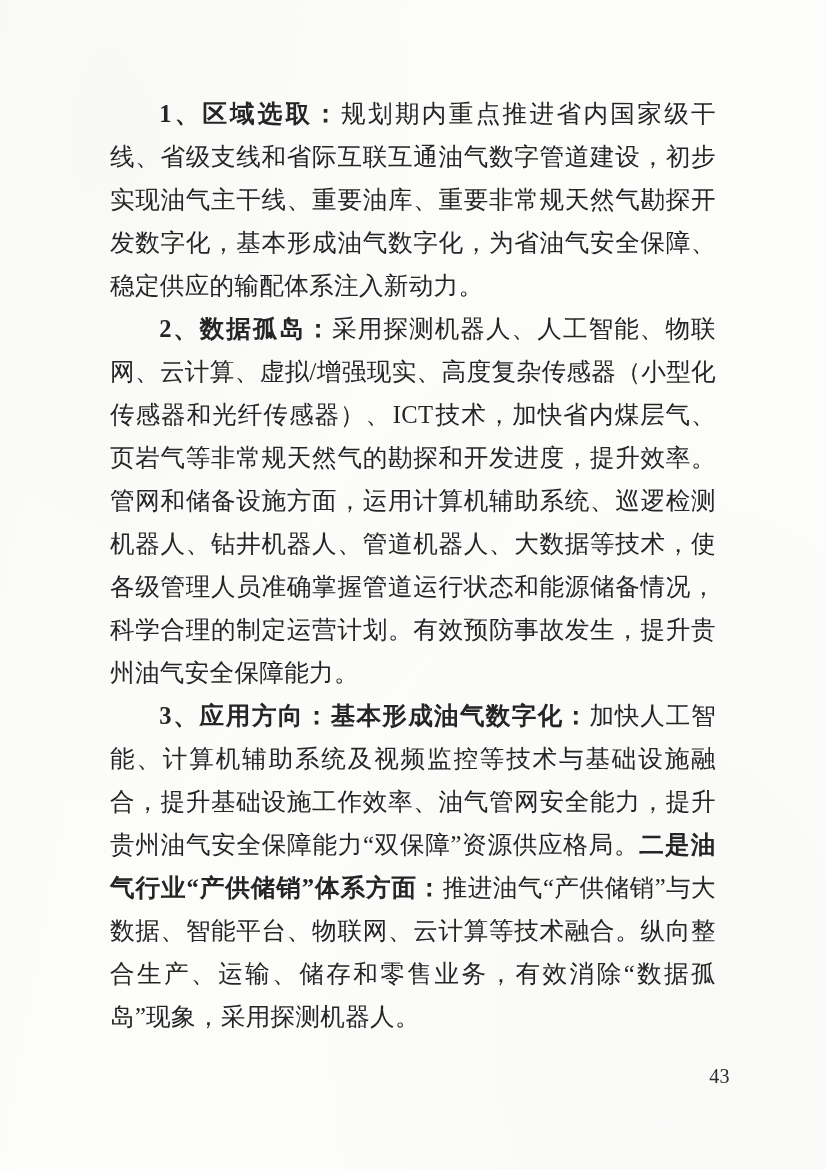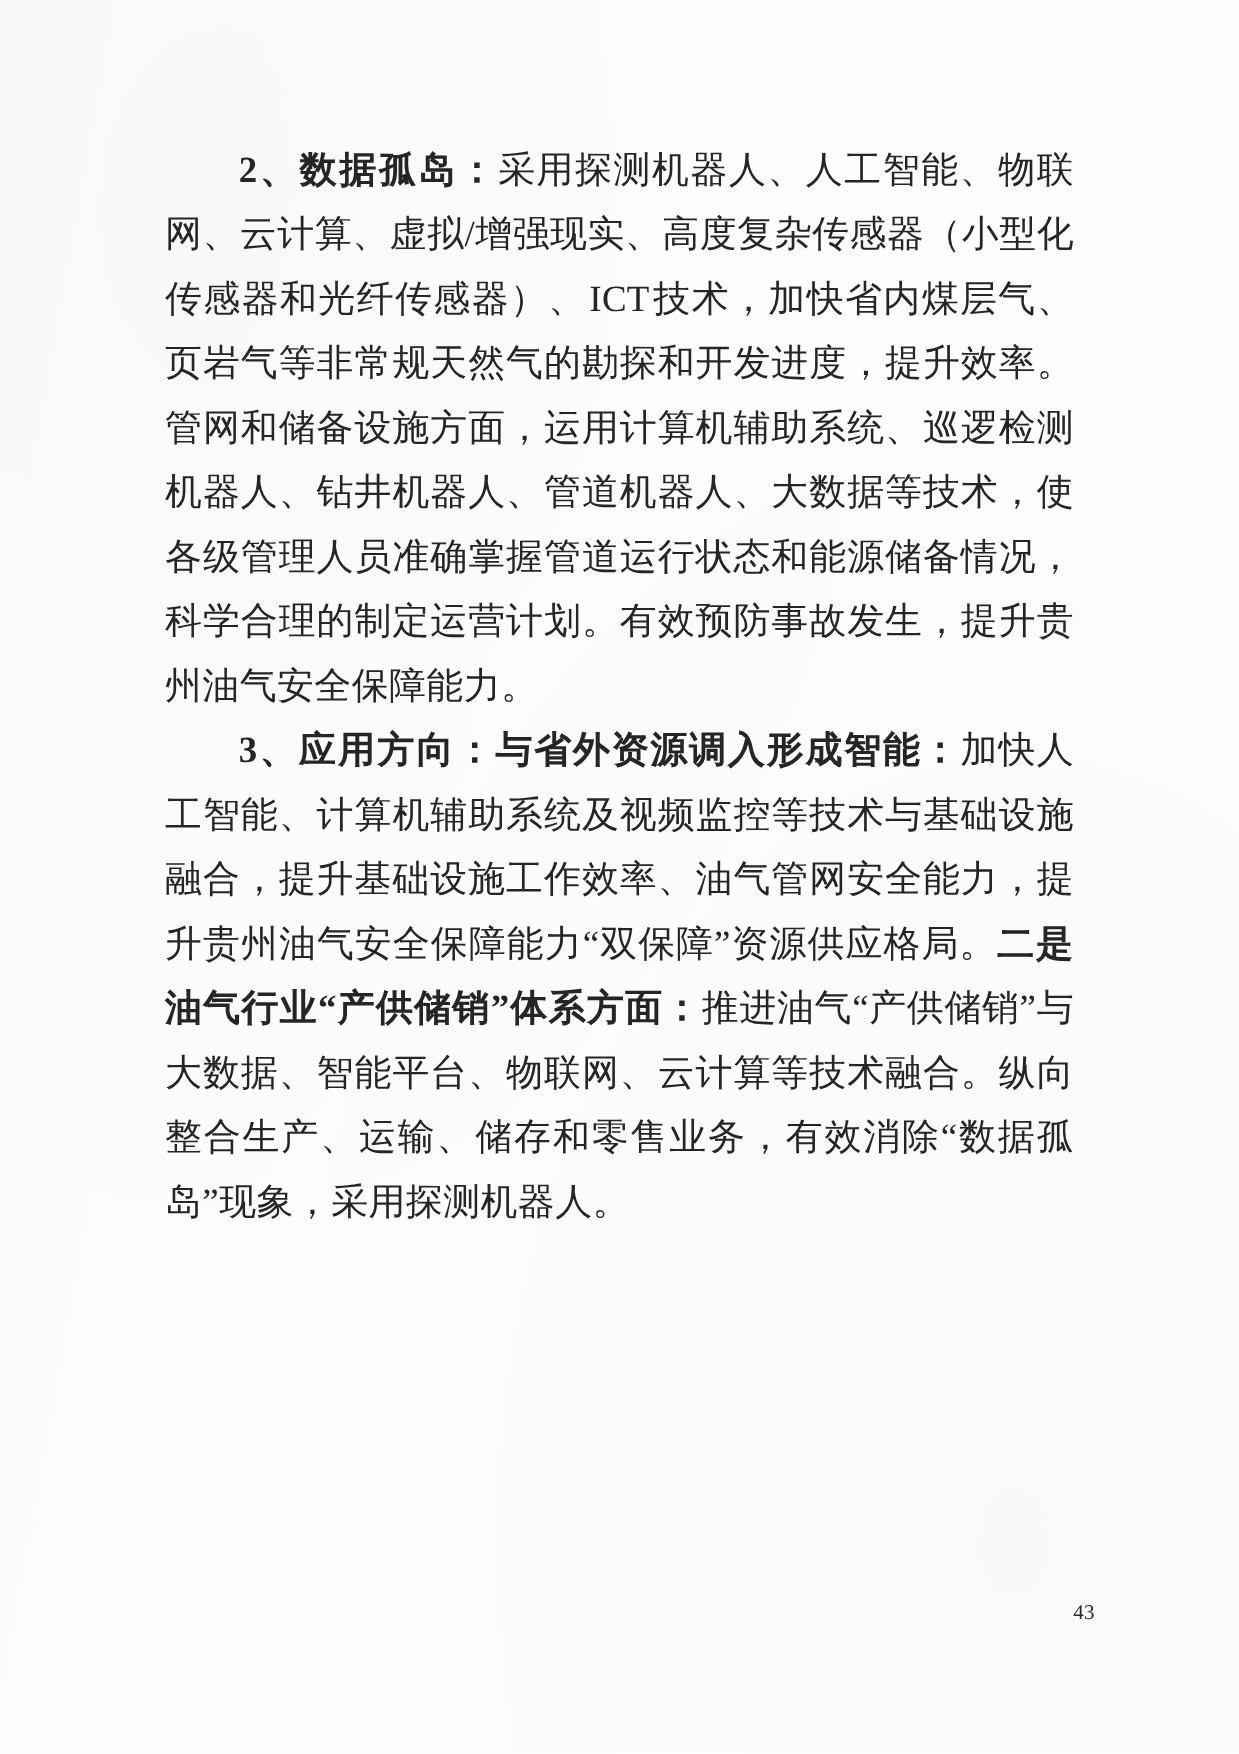--- a/index.html
+++ b/index.html
@@ -59,37 +59,38 @@
   .latin {
     font-family: "Liberation Serif", "DejaVu Serif", serif;
     letter-spacing: 0.01em;
     padding: 0 0.07em;
     margin-top: 32px;
   }
   .page-number {
     position: absolute;
     right: 96px;
     top: 1062px;
-    font-size: 14px;
+    font-size: 20px;
     line-height: 28px;
     color: #2b2b2b;
     font-family: "Liberation Serif", "DejaVu Serif", serif;
     letter-spacing: 0.02em;
   }
 </style>
 </head>
 <body>
 
 <div class="page">
   <div class="page-texture"></div>
 
   <div class="body-col">
 
+    <p class="para"><span class="lead">1、</span><span class="lead">区域选取：</span><span>规划期内重点推进省内国家级干线、省级支线和省际互联互通油气数字管道建设，初步实现油气主干线、重要油库、重要非常规天然气勘探开发数字化，基本形成油气数字化，为省油气安全保障、稳定供应的输配体系注入新动力。</span></p>
 
     <p class="para"><span class="lead">2、</span><span class="lead">数据孤岛：</span><span>采用探测机器人、人工智能、物联网、云计算、虚拟/增强现实、高度复杂传感器（小型化传感器和光纤传感器）、</span><span class="latin">ICT</span><span>技术，加快省内煤层气、页岩气等非常规天然气的勘探和开发进度，提升效率。管网和储备设施方面，运用计算机辅助系统、巡逻检测机器人、钻井机器人、管道机器人、大数据等技术，使各级管理人员准确掌握管道运行状态和能源储备情况，科学合理的制定运营计划。有效预防事故发生，提升贵州油气安全保障能力。</span></p>
 
-    <p class="para"><span class="lead">3、</span><span class="lead">应用方向：</span><span class="bold-run">与省外资源调入形成智能：</span><span>加快人工智能、计算机辅助系统及视频监控等技术与基础设施融合，提升基础设施工作效率、油气管网安全能力，提升贵州油气安全保障能力“双保障”资源供应格局。</span><span class="bold-run">二是油气行业“产供储销”体系方面：</span><span>推进油气“产供储销”与大数据、智能平台、物联网、云计算等技术融合。纵向整合生产、运输、储存和零售业务，有效消除“数据孤岛”现象，采用探测机器人。</span></p>
+    <p class="para"><span class="lead">3、</span><span class="lead">应用方向：</span><span class="bold-run">基本形成油气数字化：</span><span>加快人工智能、计算机辅助系统及视频监控等技术与基础设施融合，提升基础设施工作效率、油气管网安全能力，提升贵州油气安全保障能力“双保障”资源供应格局。</span><span class="bold-run">二是油气行业“产供储销”体系方面：</span><span>推进油气“产供储销”与大数据、智能平台、物联网、云计算等技术融合。纵向整合生产、运输、储存和零售业务，有效消除“数据孤岛”现象，采用探测机器人。</span></p>
 
 
   </div>
 
   <div class="page-number">43</div>
 </div>
 
 </body></html>

